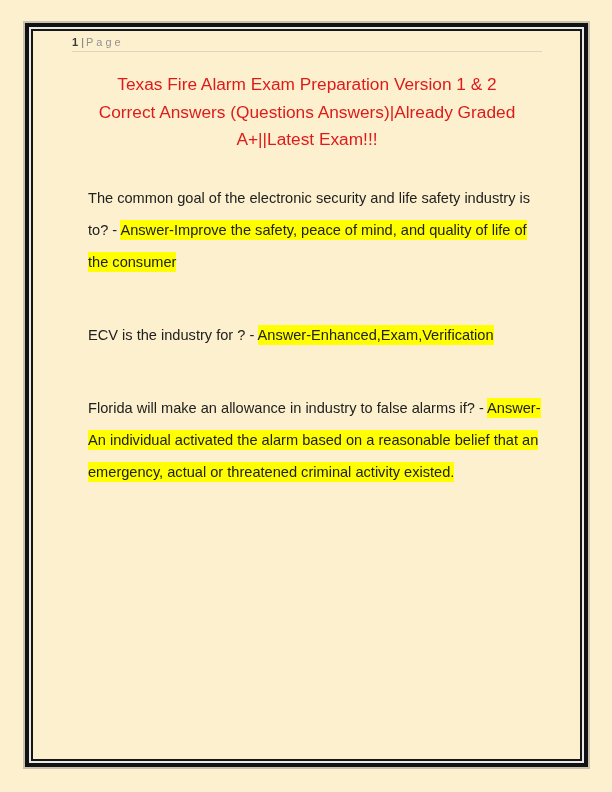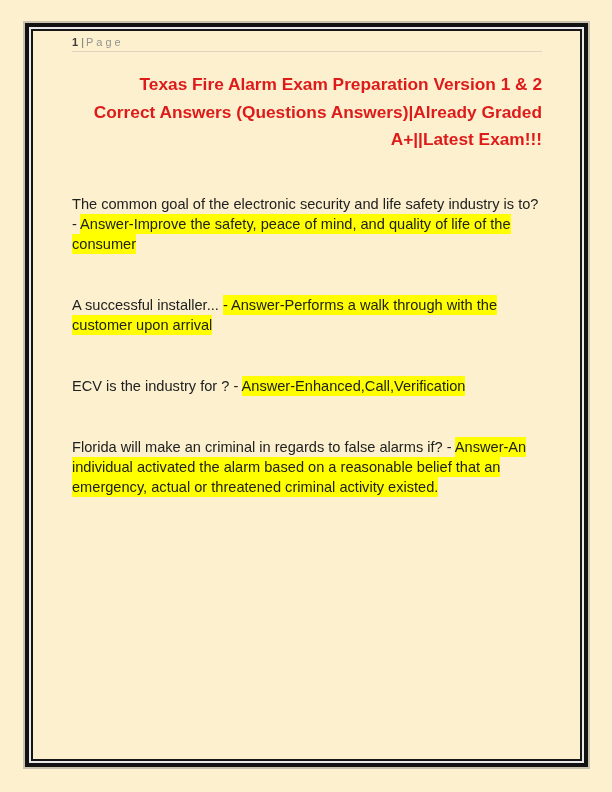--- a/index.html
+++ b/index.html
@@ -53,34 +53,34 @@
     color: #929292;
   }
   .pg-rule {
     border: none;
     border-top: 1px solid #ddd5bf;
     margin: 3px 0 0 0;
     width: 100%;
   }
   .doc-title {
     margin-top: 19px;
-    margin-bottom: 40px;
-    text-align: right;
-    font-weight: bold;
+    margin-bottom: 28px;
+    text-align: center;
+    font-weight: normal;
     font-size: 17.3px;
     line-height: 27.5px;
     color: #DE1B1B;
   }
   .doc-title .t-line {
     display: block;
   }
   .qa {
-    margin: 0 0 41px 0;
+    margin: 0 0 41px 16px;
     font-size: 14.6px;
-    line-height: 20px;
+    line-height: 32px;
   }
   .qa .answer-highlight {
     background: #FFFF00;
     padding: 2px 0;
   }
 </style>
 </head>
 <body>
 
 <div class="page">
@@ -92,21 +92,20 @@
     <hr class="pg-rule">
 
     <div class="doc-title">
       <span class="t-line">Texas Fire Alarm Exam Preparation Version 1 &amp; 2</span>
       <span class="t-line">Correct Answers (Questions Answers)|Already Graded</span>
       <span class="t-line">A+||Latest Exam!!!</span>
     </div>
 
     <p class="qa"><span>The common goal of the electronic security and life safety industry is to? - </span><span class="answer-highlight">Answer-Improve the safety, peace of mind, and quality of life of the consumer</span></p>
 
-    <p class="qa"><span>A successful installer... </span><span class="answer-highlight">- Answer-Performs a walk through with the customer upon arrival</span></p>
 
 
-    <p class="qa"><span>ECV is the industry for ? - </span><span class="answer-highlight">Answer-Enhanced,Call,Verification</span></p>
+    <p class="qa"><span>ECV is the industry for ? - </span><span class="answer-highlight">Answer-Enhanced,Exam,Verification</span></p>
 
-    <p class="qa"><span>Florida will make an criminal in regards to false alarms if? - </span><span class="answer-highlight">Answer-An individual activated the alarm based on a reasonable belief that an emergency, actual or threatened criminal activity existed.</span></p>
+    <p class="qa"><span>Florida will make an allowance in industry to false alarms if? - </span><span class="answer-highlight">Answer-An individual activated the alarm based on a reasonable belief that an emergency, actual or threatened criminal activity existed.</span></p>
 
   </div>
 </div>
 
 </body></html>

